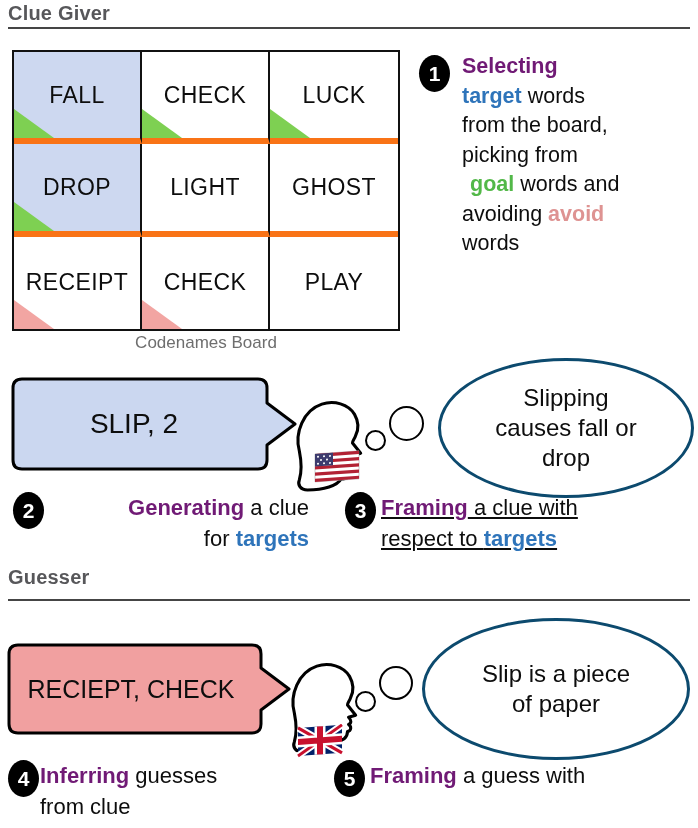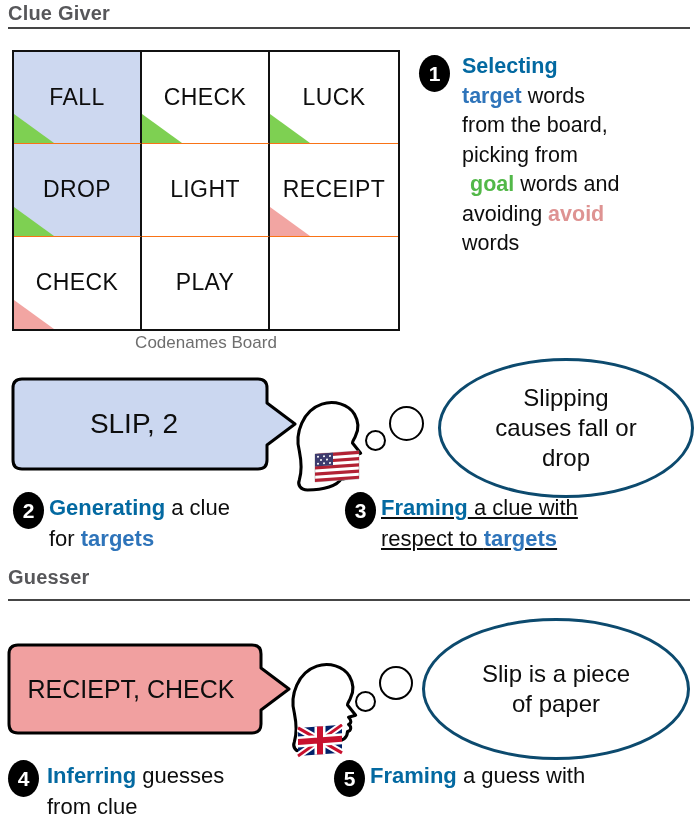--- a/index.html
+++ b/index.html
@@ -7,39 +7,39 @@
   .abs{position:absolute;}
 
   .section-title{font-size:20px;font-weight:bold;color:#57575a;letter-spacing:.2px;}
   .section-line{height:2px;background:#454545;}
 
   
   .board{left:12px;top:50px;width:388px;height:281px;display:grid;
          grid-template-columns:repeat(3,1fr);grid-template-rows:repeat(3,1fr);
          border:2px solid #111;box-sizing:border-box;}
   .cell{position:relative;display:flex;align-items:center;justify-content:center;
-        border-right:2px solid #111;border-bottom:1px solid #f97316;background:#fff;
+        border-right:2px solid #111;border-bottom:6px solid #f97316;background:#fff;
         font-size:23px;color:#0d0d0d;letter-spacing:.4px;overflow:hidden;}
   .cell:nth-child(3n){border-right:none;}
   .cell:nth-child(n+7){border-bottom:none;}
   .cell-target{background:#CDD8F0;}
   .tri{position:absolute;left:0;bottom:0;width:0;height:0;
        border-right:40px solid transparent;}
   .tri-goal{border-bottom:29px solid #7ED052;}
   .tri-avoid{border-bottom:29px solid #F2A5A2;}
   .board-caption{left:12px;top:333px;width:388px;text-align:center;
                  font-size:17px;color:#6e6e6e;}
 
   
   .badge{width:31px;height:37px;border-radius:50%;background:#000;color:#fff;
          font-size:21px;font-weight:bold;display:flex;align-items:center;justify-content:center;}
   .ann-text{font-size:22px;line-height:31px;color:#0d0d0d;}
   .ann-text-sm{font-size:21.5px;line-height:29.5px;color:#0d0d0d;}
   .s-plain{color:#0d0d0d;}
-  .s-bold{font-weight:bold;color:#0369a1;}
+  .s-bold{font-weight:bold;color:#701a75;}
   .s-blue{font-weight:bold;color:#2E74BA;}
   .s-green{font-weight:bold;color:#52B848;margin-left:8px;}
   .s-pink{font-weight:bold;color:#DE9392;margin-top:28px;}
 
   
   .bubble-label{display:flex;align-items:center;justify-content:center;
                 font-size:28px;color:#0d0d0d;}
   .bubble-label.small{font-size:25px;}
 
   
@@ -68,20 +68,23 @@
       <div class="cell">
         <span>LUCK</span>
         <div class="tri tri-goal"></div>
       </div>
       <div class="cell cell-target">
         <span>DROP</span>
         <div class="tri tri-goal"></div>
       </div>
       <div class="cell">
         <span>LIGHT</span>
+      </div>
+      <div class="cell">
+        <span>GHOST</span>
       </div>
       <div class="cell">
         <span>RECEIPT</span>
         <div class="tri tri-avoid"></div>
       </div>
       <div class="cell">
         <span>CHECK</span>
         <div class="tri tri-avoid"></div>
       </div>
       <div class="cell">
@@ -127,21 +130,21 @@
   <div class="abs dot" style="left:389px;top:406px;width:35px;height:35px;"></div>
   <div class="abs thought" style="left:438px;top:358px;width:256px;height:140px;">
     <span>
       <span>Slipping</span><br>
       <span>causes fall or</span><br>
       <span>drop</span>
     </span>
   </div>
 
   <div class="abs badge" style="left:13px;top:492px;">2</div>
-  <div class="abs ann-text" style="left:49px;top:492px;width:260px;"><span class="s-bold">Generating</span><span class="s-plain"> a clue</span><br><span class="s-plain">for </span><span class="s-blue">targets</span></div>
+  <div class="abs ann-text" style="left:49px;top:492px;width:260px;text-align:right;"><span class="s-bold">Generating</span><span class="s-plain"> a clue</span><br><span class="s-plain">for </span><span class="s-blue">targets</span></div>
 
   <div class="abs badge" style="left:345px;top:492px;">3</div>
   <div class="abs ann-text" style="left:381px;top:492px;width:290px;text-decoration:underline;"><span class="s-bold">Framing</span><span class="s-plain"> a clue with</span><br><span class="s-plain">respect to </span><span class="s-blue">targets</span></div>
 
   <div class="abs section-title" style="left:8px;top:566px;">Guesser</div>
   <div class="abs section-line" style="left:8px;top:599px;width:682px;"></div>
 
   <svg class="abs" style="left:6px;top:642px;" width="288" height="94">
     <path d="M 12 3 H 246 Q 255 3 255 12 V 26 L 283 47 L 255 68 V 82 Q 255 91 246 91 H 12 Q 3 91 3 82 V 12 Q 3 3 12 3 Z" fill="#F1A0A0" stroke="#000" stroke-width="3" stroke-linejoin="round"></path>
   </svg>
@@ -163,18 +166,18 @@
   <div class="abs dot" style="left:355px;top:691px;width:21px;height:21px;"></div>
   <div class="abs dot" style="left:379px;top:666px;width:34px;height:34px;"></div>
   <div class="abs thought" style="left:422px;top:618px;width:268px;height:142px;">
     <span>
       <span>Slip is a piece</span><br>
       <span>of paper</span>
     </span>
   </div>
 
   <div class="abs badge" style="left:8px;top:760px;">4</div>
-  <div class="abs ann-text" style="left:47px;top:760px;width:260px;"><span class="s-bold">Inferring</span><span class="s-plain"> guesses</span><br><span class="s-plain">from clue</span></div>
+  <div class="abs ann-text" style="left:40px;top:760px;width:260px;"><span class="s-bold">Inferring</span><span class="s-plain"> guesses</span><br><span class="s-plain">from clue</span></div>
 
   <div class="abs badge" style="left:334px;top:760px;">5</div>
   <div class="abs ann-text" style="left:370px;top:760px;width:300px;"><span class="s-bold">Framing</span><span class="s-plain"> a guess with</span><br></div>
 
 </div>
 
 </body></html>

